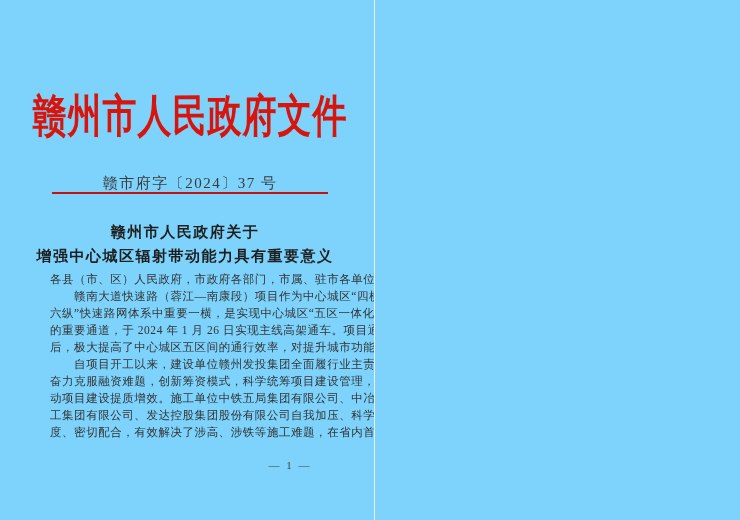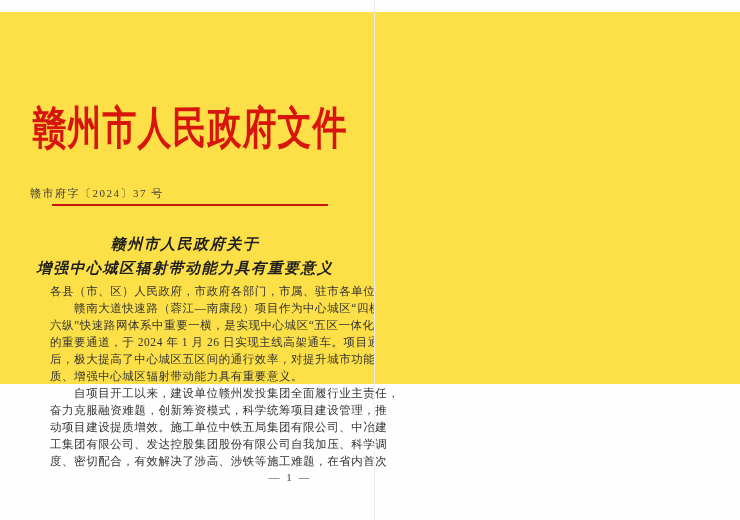--- a/index.html
+++ b/index.html
@@ -1,41 +1,41 @@
 <!DOCTYPE html>
 <html><head>
 <meta charset="utf-8">
 <style>
   html,body { margin:0; padding:0; background:#ffffff; }
   .canvas {
     position:relative; width:740px; height:520px; background:#fefefe;
     overflow:hidden; font-family:"Liberation Serif","DejaVu Serif",serif;
     color:#333;
   }
-  .page { position:absolute; top:12px; height:372px; background:#fde047; }
+  .page { position:absolute; top:0; height:520px; background:#7dd3fc; }
   .page-left  { left:0;   width:374px; }
   .page-right { left:375px; width:365px; }
   .page-gap { position:absolute; left:374px; top:0; width:1px; height:520px; background:#ececec; }
 
   .masthead {
     position:absolute; left:30px; top:96px; width:320px; text-align:center;
     font-size:34px; line-height:40px; font-weight:bold; color:#d8150c;
     letter-spacing:1px; white-space:nowrap;
     transform:scaleY(1.32); transform-origin:50% 50%;
   }
   .doc-number {
-    position:absolute; left:30px; top:174px; width:320px; text-align:left;
-    font-size:11px; color:#3a3a3a; letter-spacing:1.5px; white-space:nowrap;
+    position:absolute; left:30px; top:174px; width:320px; text-align:center;
+    font-size:15px; color:#3a3a3a; letter-spacing:1.5px; white-space:nowrap;
   }
   .red-rule { position:absolute; left:52px; top:192px; width:276px; height:2px; background:#c9120e; }
 
   .doc-title {
     position:absolute; left:25px; top:220px; width:320px; text-align:center;
     font-size:15px; font-weight:bold; color:#1e1e1e; line-height:24px;
-    letter-spacing:1.5px; white-space:nowrap;font-style:italic;
+    letter-spacing:1.5px; white-space:nowrap;
   }
 
   .body-text { font-size:11.5px; color:#333; letter-spacing:0.55px; line-height:17px; }
   .body-text .bodyline { white-space:nowrap; }
   .p1-body { position:absolute; left:50px; top:271px; width:304px; }
 
   .pagenum { position:absolute; font-size:11px; color:#444; letter-spacing:2px; text-align:center; white-space:nowrap; }
   .p1-pagenum { left:250px; top:459px; width:80px; }
 </style>
 </head>
@@ -50,21 +50,20 @@
     <div class="doc-title">
       <div>赣州市人民政府关于</div>
       <div>增强中心城区辐射带动能力具有重要意义</div>
     </div>
     <div class="body-text p1-body">
         <div class="bodyline">各县（市、区）人民政府，市政府各部门，市属、驻市各单位：</div>
         <div class="bodyline">　　赣南大道快速路（蓉江—南康段）项目作为中心城区“四横</div>
         <div class="bodyline">六纵”快速路网体系中重要一横，是实现中心城区“五区一体化”</div>
         <div class="bodyline">的重要通道，于 2024 年 1 月 26 日实现主线高架通车。项目通车</div>
         <div class="bodyline">后，极大提高了中心城区五区间的通行效率，对提升城市功能品</div>
-        <div class="bodyline">质、增强中心城区辐射带动能力具有重要意义。</div>
         <div class="bodyline">　　自项目开工以来，建设单位赣州发投集团全面履行业主责任，</div>
         <div class="bodyline">奋力克服融资难题，创新筹资模式，科学统筹项目建设管理，推</div>
         <div class="bodyline">动项目建设提质增效。施工单位中铁五局集团有限公司、中冶建</div>
         <div class="bodyline">工集团有限公司、发达控股集团股份有限公司自我加压、科学调</div>
         <div class="bodyline">度、密切配合，有效解决了涉高、涉铁等施工难题，在省内首次</div>
       </div>
     <div class="pagenum p1-pagenum">— 1 —</div>
   </div>
 
   <div class="page-gap"></div>

